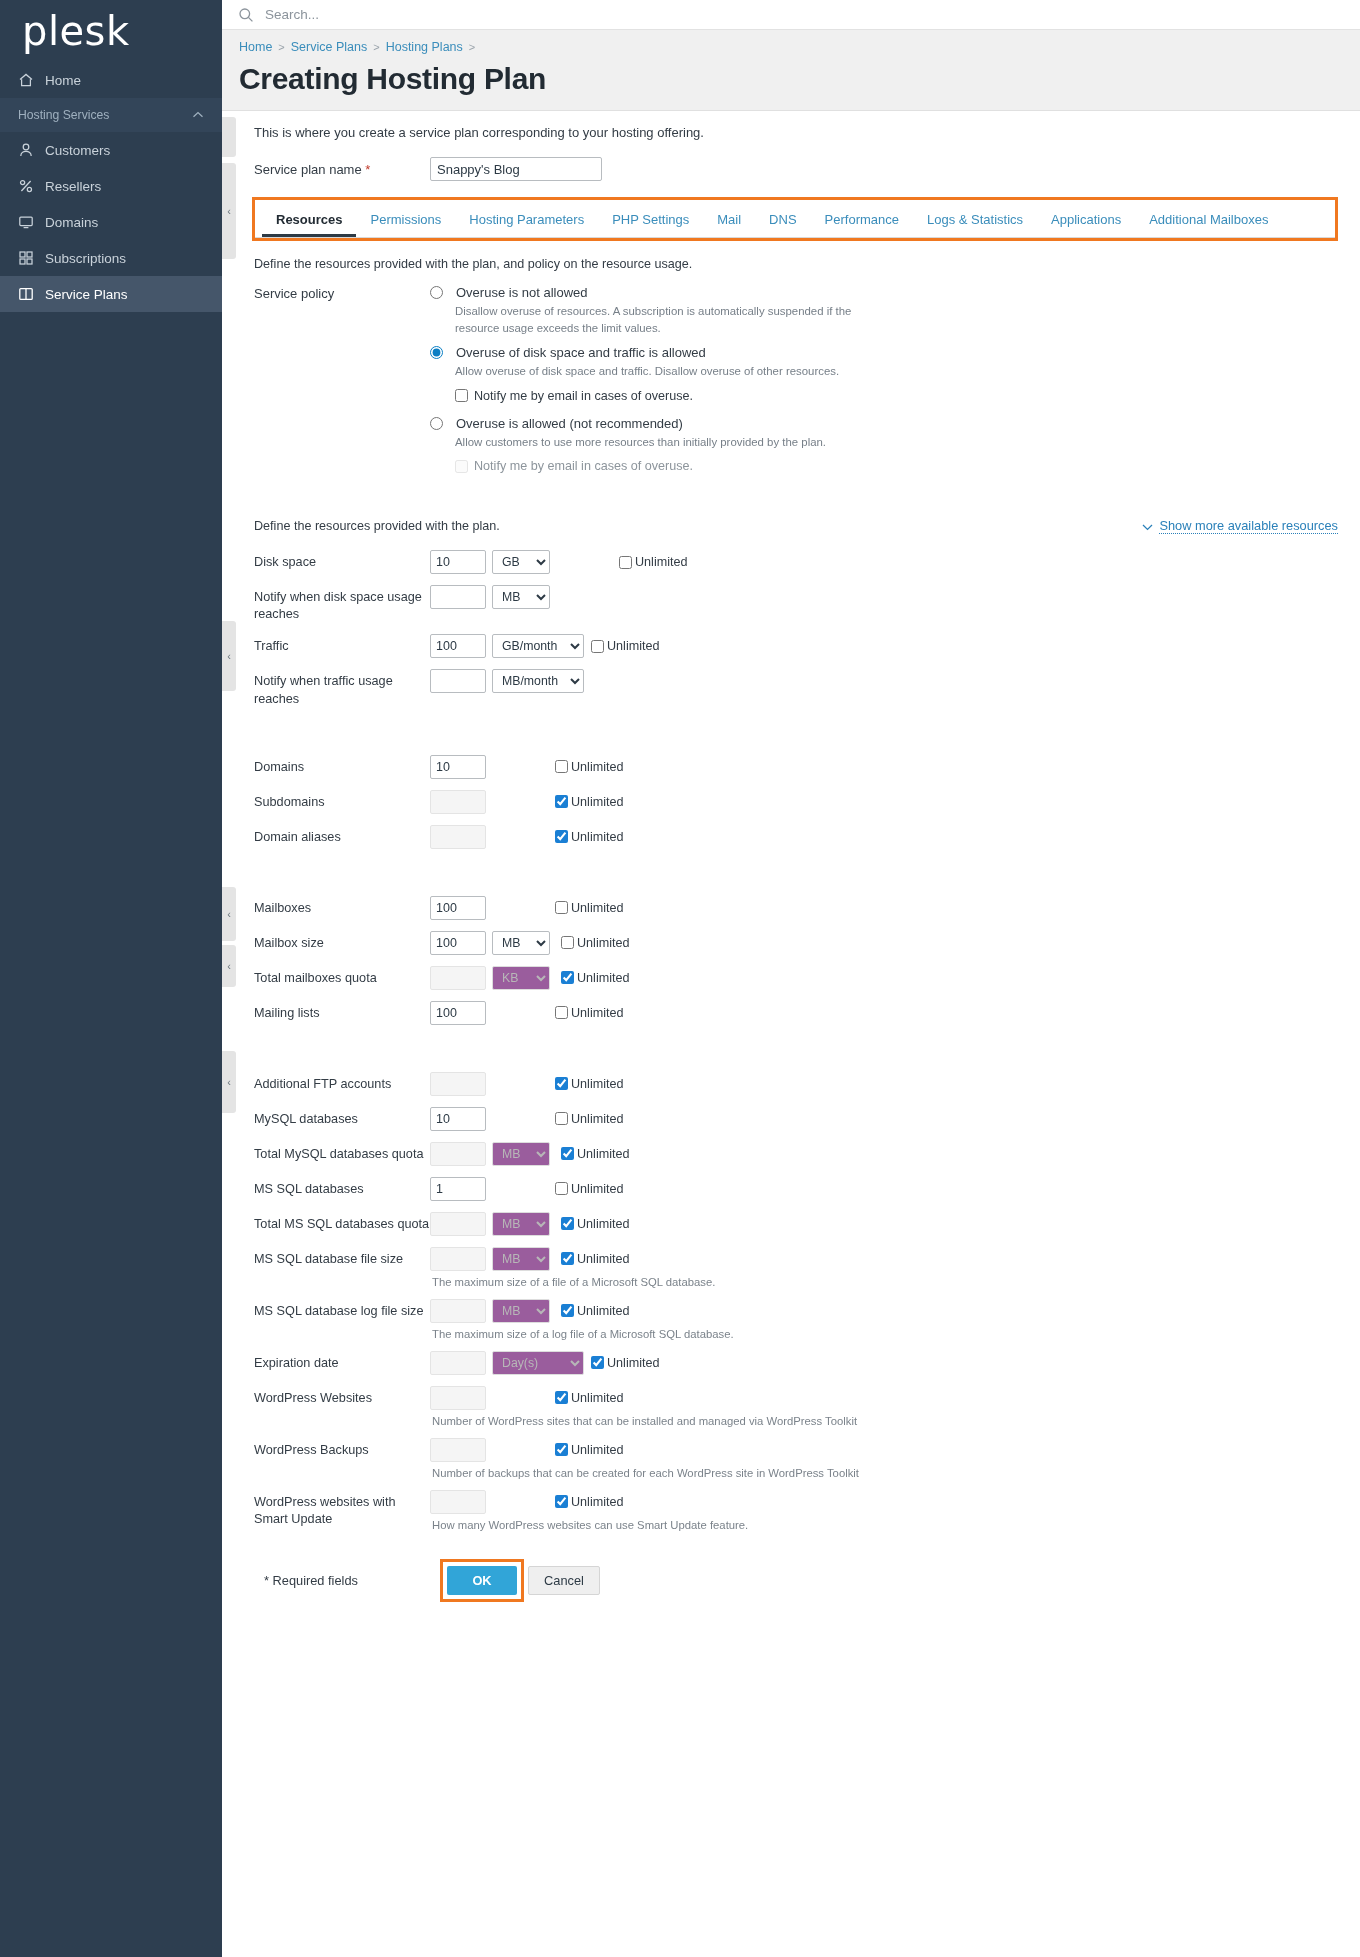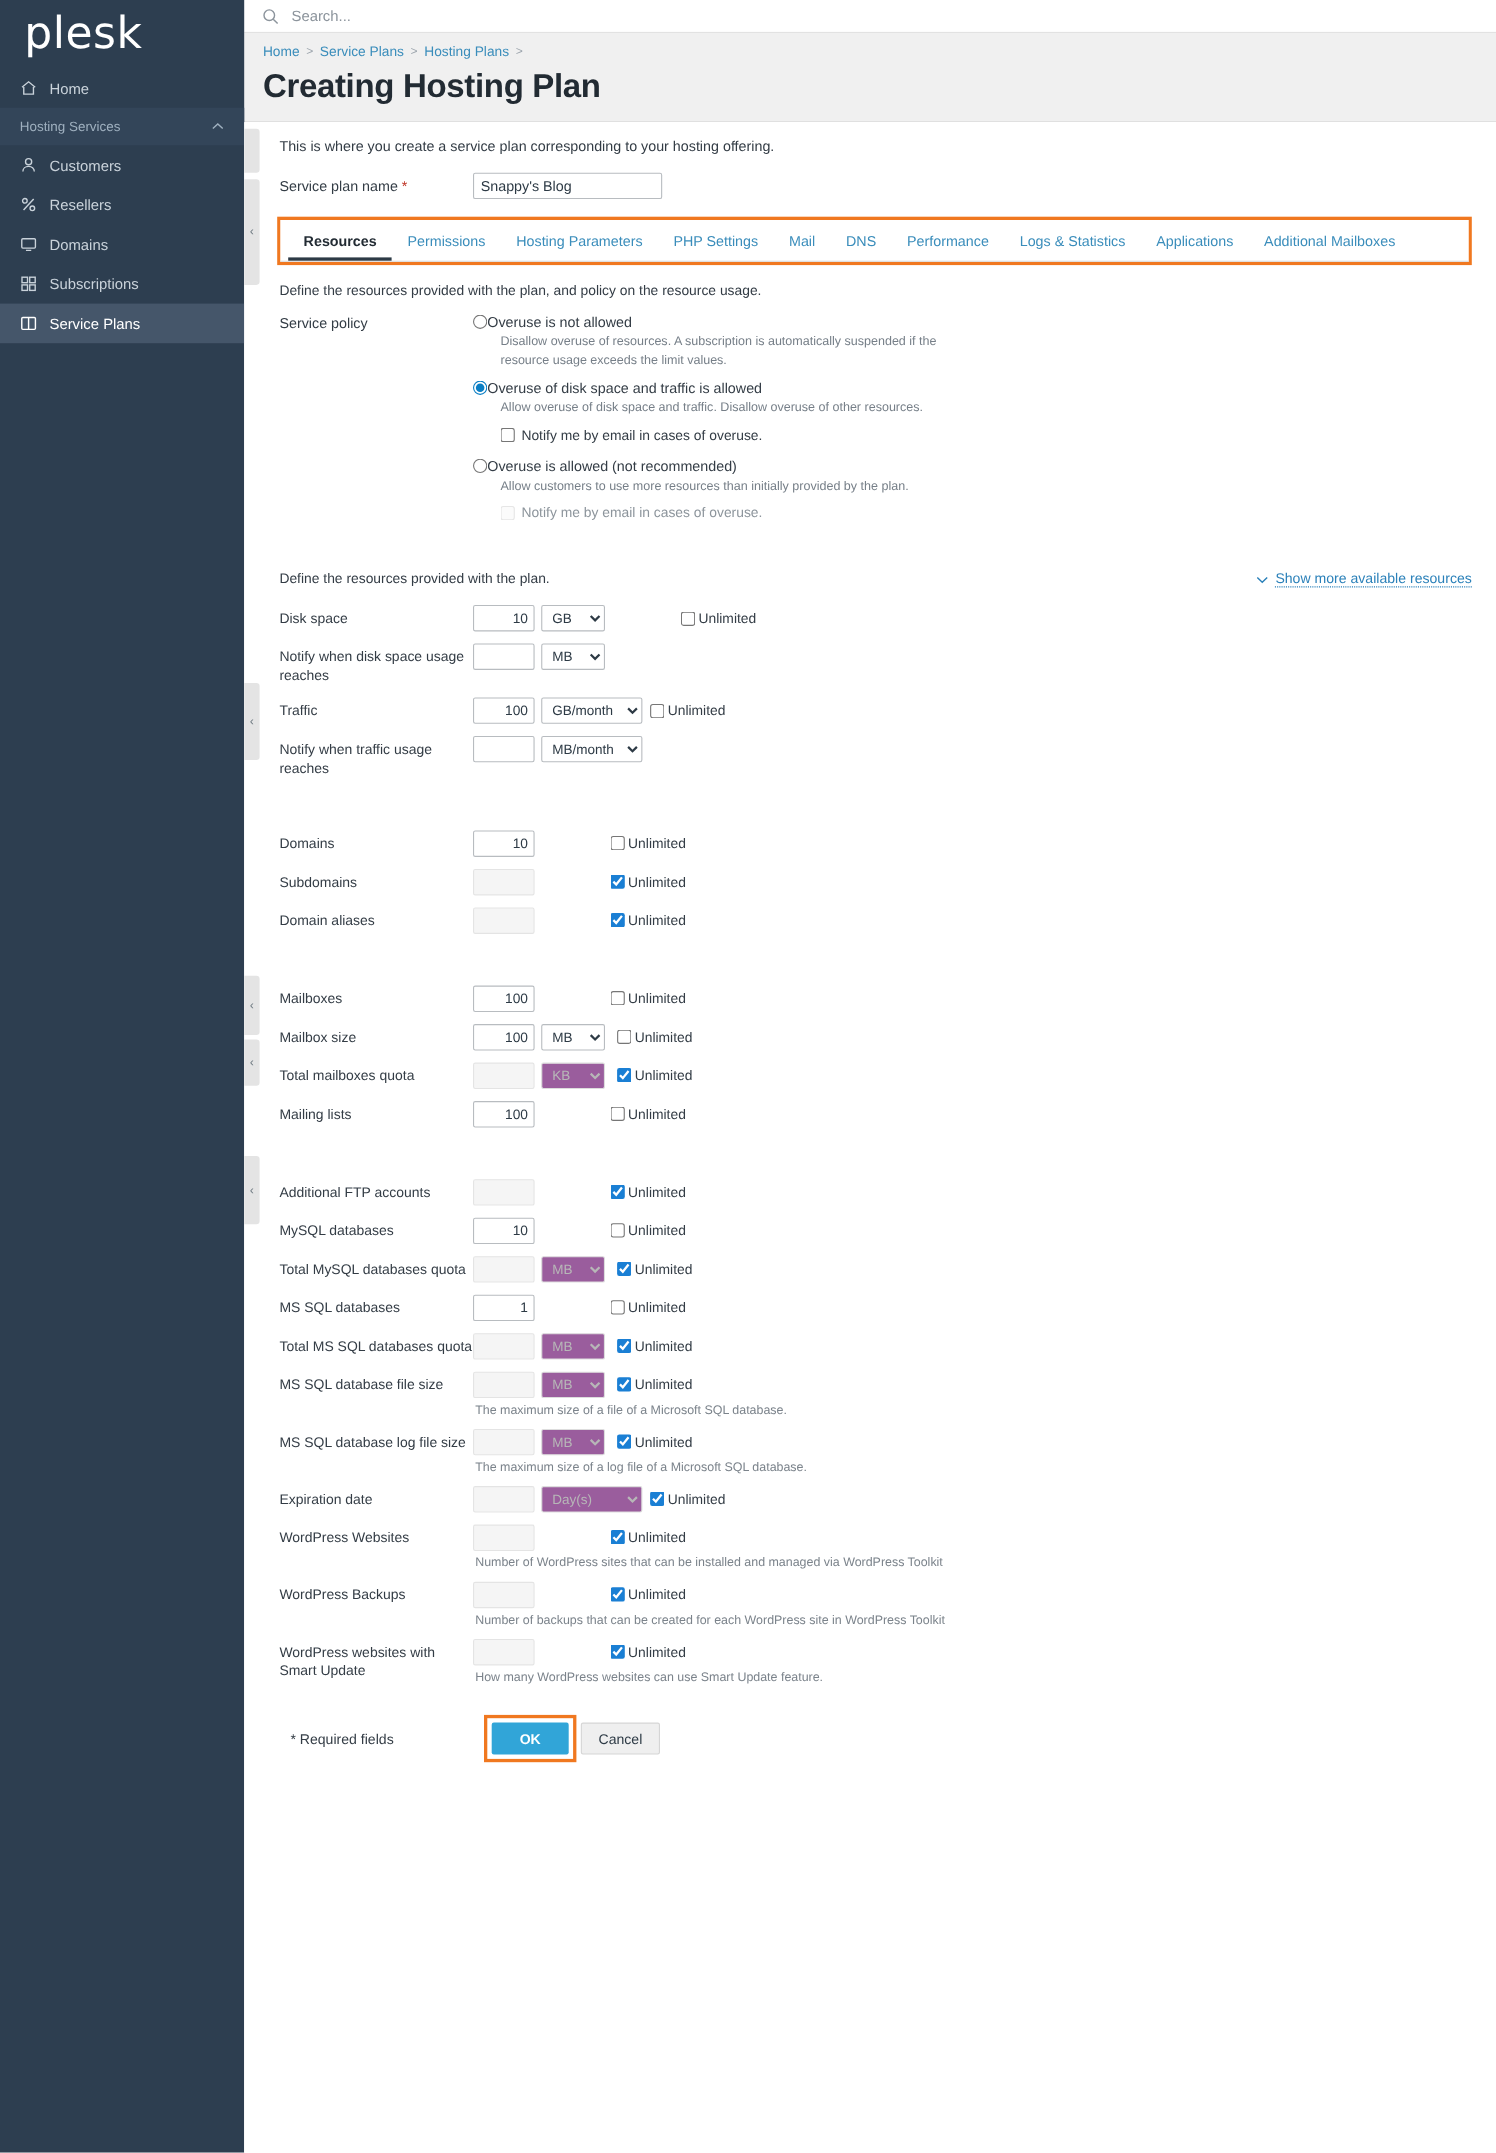--- a/index.html
+++ b/index.html
@@ -97,21 +97,21 @@
   }
   .tab.active { color:#222b33; font-weight:700; border-bottom-color:#2d3a45; }
 
   .sec { margin:0 0 0 10px; }
   .sec-lead { font-size:12.6px; color:#333c45; padding:16px 0 14px 0; }
 
   
   .overuse { display:flex; }
   .overuse-label { width:176px; font-size:13px; color:#333c45; padding-top:1px; }
   .opt { margin-bottom:2px; }
-  .opt-main { display:flex; align-items:center; gap:0; }
+  .opt-main { display:flex; align-items:center; gap:13px; }
   .opt-main span { font-size:13px; color:#333c45; }
   .opt-desc { font-size:11.4px; color:#767f88; margin:3px 0 9px 25px; max-width:420px; line-height:1.45; }
   .opt-check { display:flex; align-items:center; gap:6px; margin:0 0 13px 25px; }
   .opt-check span { font-size:12.6px; color:#333c45; }
 
   input[type=radio]{ width:13px; height:13px; margin:0; accent-color:#0a7ec4; }
   input[type=checkbox]{ width:13px; height:13px; margin:0; accent-color:#1a7fd4; }
   input[disabled]{ opacity:.55; }
 
   .hr-space { height:22px; }
@@ -125,21 +125,21 @@
   .showmore .txt { border-bottom:1px dotted #2a80b9; }
 
   
   .rrow { display:flex; align-items:flex-start; margin-bottom:11px; }
   .rlabel { width:176px; flex:0 0 176px; font-size:12.7px; color:#333c45; line-height:1.35; padding-top:4px; }
   .rfields { flex:1; }
   .rline { display:flex; align-items:center; }
   .num {
     width:56px; height:24px; border:1px solid #b8bcc0; border-radius:2px;
     padding:0 5px; font-family:"Liberation Sans", sans-serif; font-size:12.5px; color:#2d3a45;
-    background:#fff; outline:none;text-align:right;
+    background:#fff; outline:none;
   }
   .num[disabled]{ background:#eeeeee; border-color:#cfcfcf; color:#999; }
   .unit {
     height:24px; margin-left:6px; border:1px solid #b8bcc0; border-radius:2px;
     background:#fff; font-family:"Liberation Sans", sans-serif; font-size:12.3px; color:#2d3a45;
     padding:0 2px 0 5px; outline:none;
   }
   .unit.w-sm { width:58px; }
   .unit.w-md { width:92px; }
   .unit[disabled]{ background:#701a75; border-color:#cfcfcf; color:#9a9a9a; }

